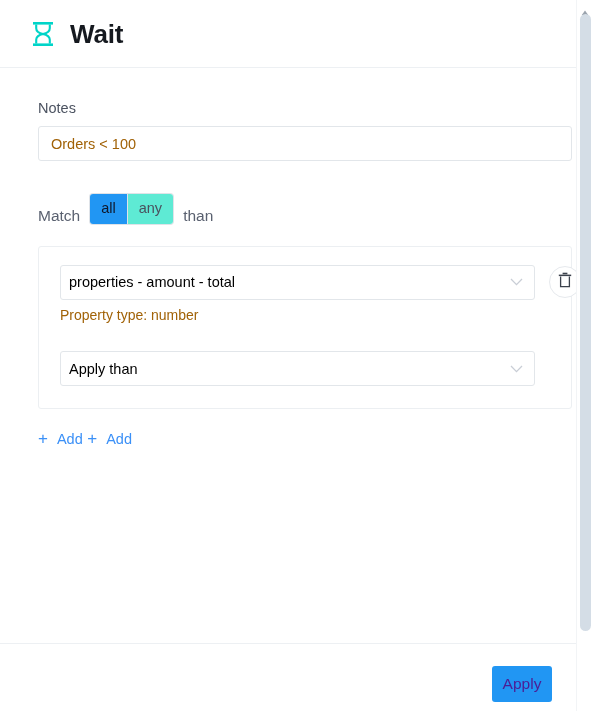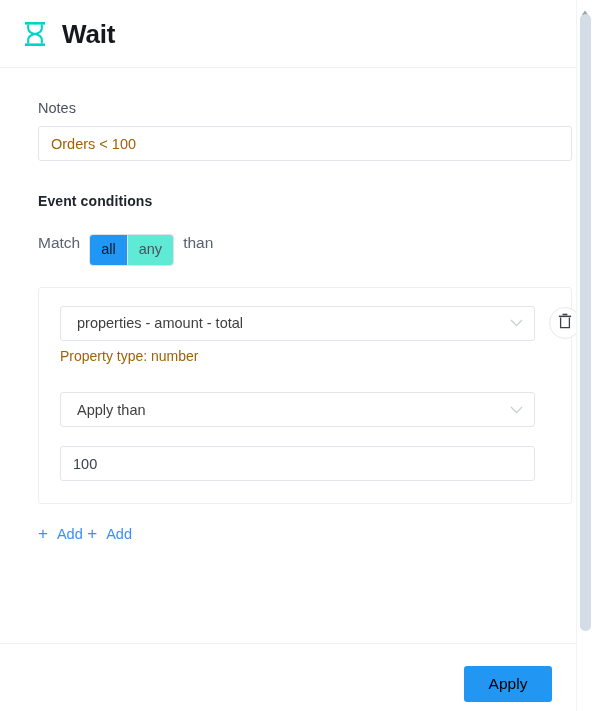--- a/index.html
+++ b/index.html
@@ -37,21 +37,21 @@
   
   .header {
     position: absolute;
     left: 0;
     top: 0;
     width: 576px;
     height: 68px;
     border-bottom: 1px solid #edf0f3;
     display: flex;
     align-items: center;
-    padding-left: 20px;
+    padding-left: 28px;
   }
   .header-icon {
     width: 30px;
     height: 30px;
     display: flex;
     align-items: center;
     justify-content: center;
     margin-right: 12px;
   }
   .header-title {
@@ -98,22 +98,22 @@
     font-weight: bold;
     color: #1f242c;
     margin-top: 32px;
     margin-bottom: 0;
     letter-spacing: 0.1px;
   }
 
   
   .match-row {
     display: flex;
-    align-items: flex-start;
-    margin-top: 26px;
+    align-items: flex-end;
+    margin-top: 33px;
     font-size: 15.5px;
     color: #5a6170;
   }
   .match-text { line-height: 1; }
   .match-text.pre { margin-right: 10px; }
   .match-text.post { margin-left: 10px; }
   .toggle-group {
     display: flex;
     border-radius: 3px;
     overflow: hidden;
@@ -152,23 +152,23 @@
 
   .select {
     position: relative;
     width: 475px;
     height: 35px;
     border: 1px solid #e2e6ea;
     border-radius: 3px;
     background: #ffffff;
     display: flex;
     align-items: center;
-    padding: 0 16px;
-    font-size: 14.5px;
-    color: #404040;
+    padding: 0 8px;
+    font-size: 14.5px;
+    color: #000000;
     cursor: pointer;
   }
   .select .chevron {
     position: absolute;
     right: 11px;
     top: 50%;
     transform: translateY(-50%);
     display: flex;
     align-items: center;
   }
@@ -239,24 +239,24 @@
     top: 643px;
     width: 576px;
     height: 68px;
     border-top: 1px solid #edf0f3;
     background: #ffffff;
   }
   .apply-btn {
     position: absolute;
     right: 24px;
     top: 22px;
-    width: 88px;
+    width: 60px;
     height: 36px;
     background: #2196f3;
-    color: #000000;
+    color: #4c1d95;
     border: none;
     border-radius: 3px;
     font-family: "Liberation Sans", sans-serif;
     font-size: 15.5px;
     cursor: pointer;
     line-height: 1;
   }
 
   
   .scrollbar {
@@ -304,21 +304,20 @@
         </svg>
       </span>
       <span class="header-title">Wait</span>
     </div>
 
     <div class="body">
 
       <div class="field-label">Notes</div>
       <input class="text-input" type="text" value="Orders &lt; 100" placeholder="Notes" style="">
 
-      <div class="section-title">Event conditions</div>
 
       <div class="match-row">
         <span class="match-text pre">Match</span>
         <span class="toggle-group">
           <button class="toggle-btn active">all</button>
           <button class="toggle-btn">any</button>
         </span>
         <span class="match-text post">than</span>
       </div>
 
@@ -350,21 +349,20 @@
 
         <div class="select gap-operator">
           <span>Apply than</span>
           <span class="chevron">
             <svg width="13" height="8" viewBox="0 0 13 8" aria-hidden="true">
               <path d="M1 1 L6.5 6.6 L12 1" fill="none" stroke="#c9ced6" stroke-width="1.3"></path>
             </svg>
           </span>
         </div>
 
-        <input class="card-input gap-value" type="text" value="100" placeholder="Value" style="">
       </div>
 
       <div class="add-link">
         <span class="plus">+</span>
         <span>Add</span>
       </div>
 
 
       <div class="add-link demographic">
         <span class="plus">+</span>

